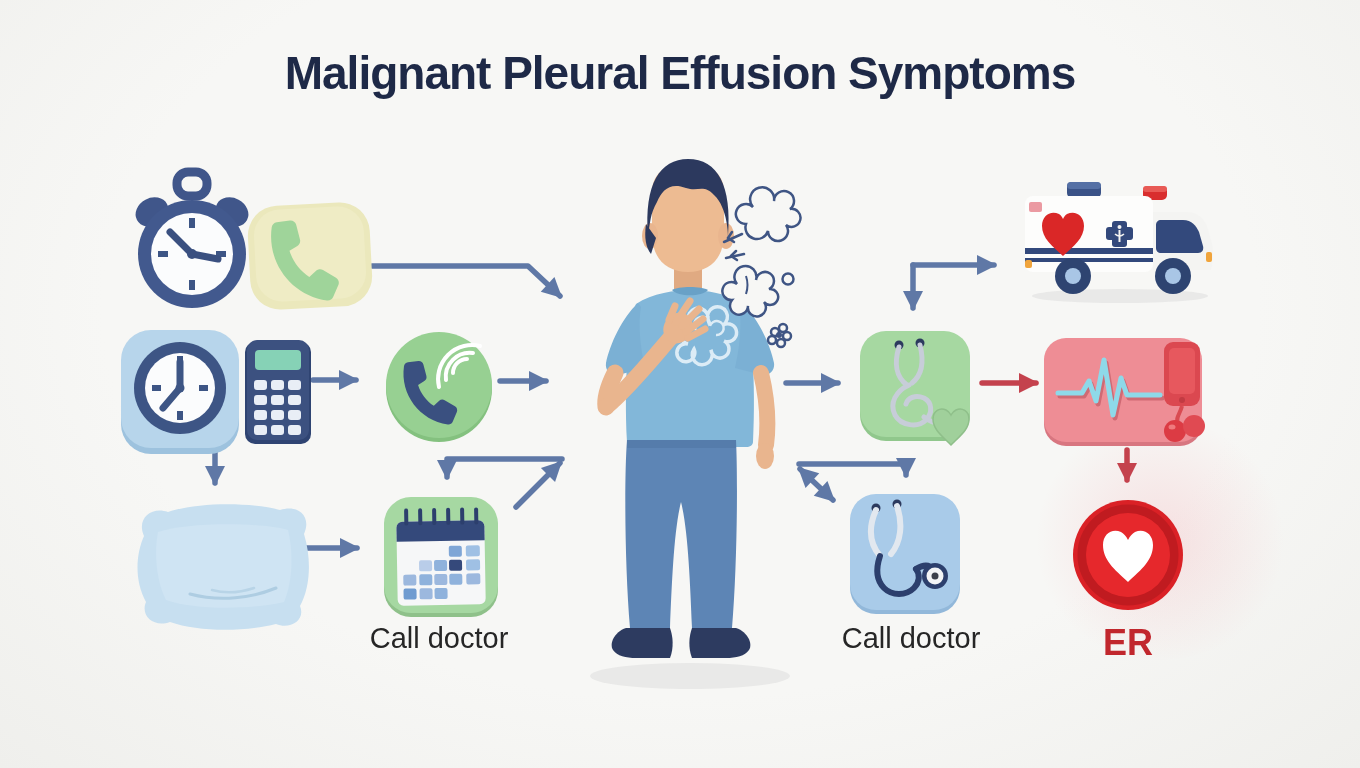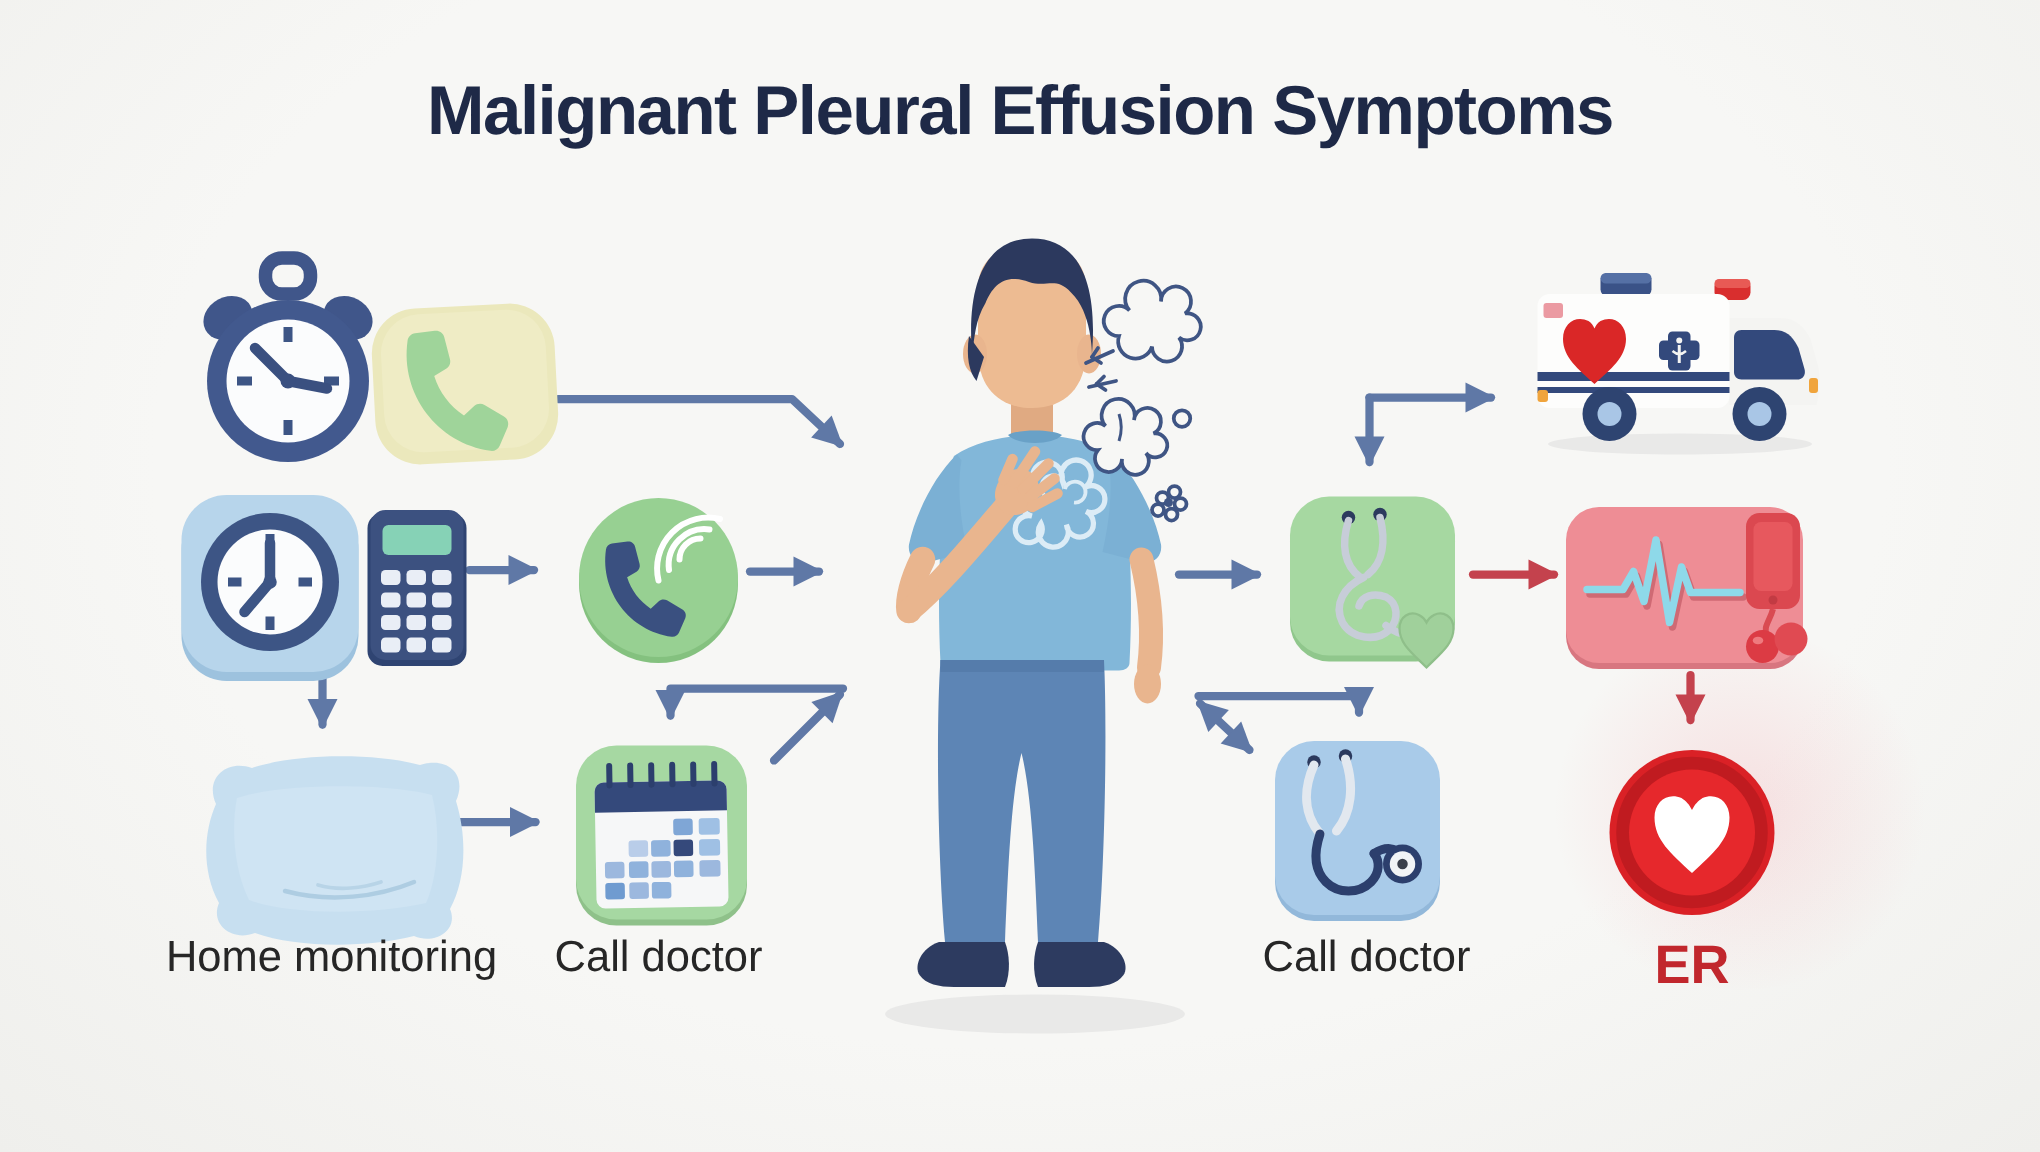--- a/index.html
+++ b/index.html
@@ -133,21 +133,20 @@
 
   <div class="abs" style="left:128px;top:496px">
     <svg width="190" height="135" viewBox="0 0 190 135">
       <path d="M16 40 C8 22 24 10 40 16 C70 6 122 6 152 14 C170 8 184 20 176 38 C184 64 182 92 172 110 C178 124 162 134 148 128 C116 136 70 136 42 126 C26 132 12 120 18 106 C6 84 8 58 16 40 Z" fill="#c7dff0"></path>
       <path d="M30 36 C60 26 130 26 160 34 C166 58 164 88 156 106 C120 114 66 114 38 104 C28 84 26 56 30 36 Z" fill="#cfe4f3"></path>
       <path d="M62 98 C92 106 124 102 148 92" fill="none" stroke="#aecde2" stroke-width="3" stroke-linecap="round"></path>
       <path d="M84 94 C98 98 114 96 126 92" fill="none" stroke="#b8d4e7" stroke-width="2.5" stroke-linecap="round"></path>
     </svg>
   </div>
 
-  <div class="abs label" style="left:221px;top:622px">Home monitoring</div>
 
   <div class="abs" style="left:383px;top:329px">
     <svg width="112" height="114" viewBox="0 0 112 114">
       <circle cx="56" cy="60" r="53" fill="#84c17f"></circle>
       <circle cx="56" cy="56" r="53" fill="#97d092"></circle>
       <g fill="none" stroke="#ffffff" stroke-width="4" stroke-linecap="round">
         <path d="M70 44 A14 14 0 0 1 84 30"></path>
         <path d="M63 51 A24 24 0 0 1 90 24"></path>
         <path d="M56 58 A34 34 0 0 1 97 17"></path>
       </g>

